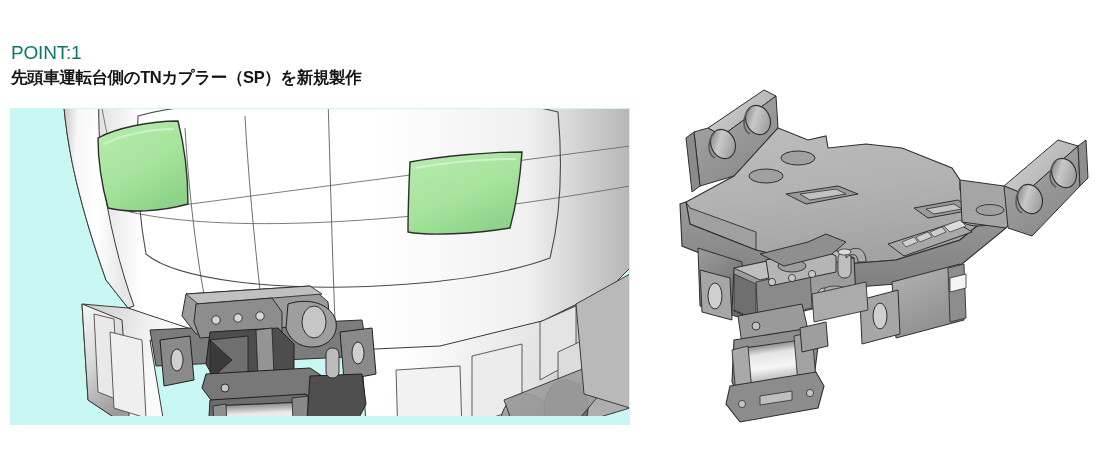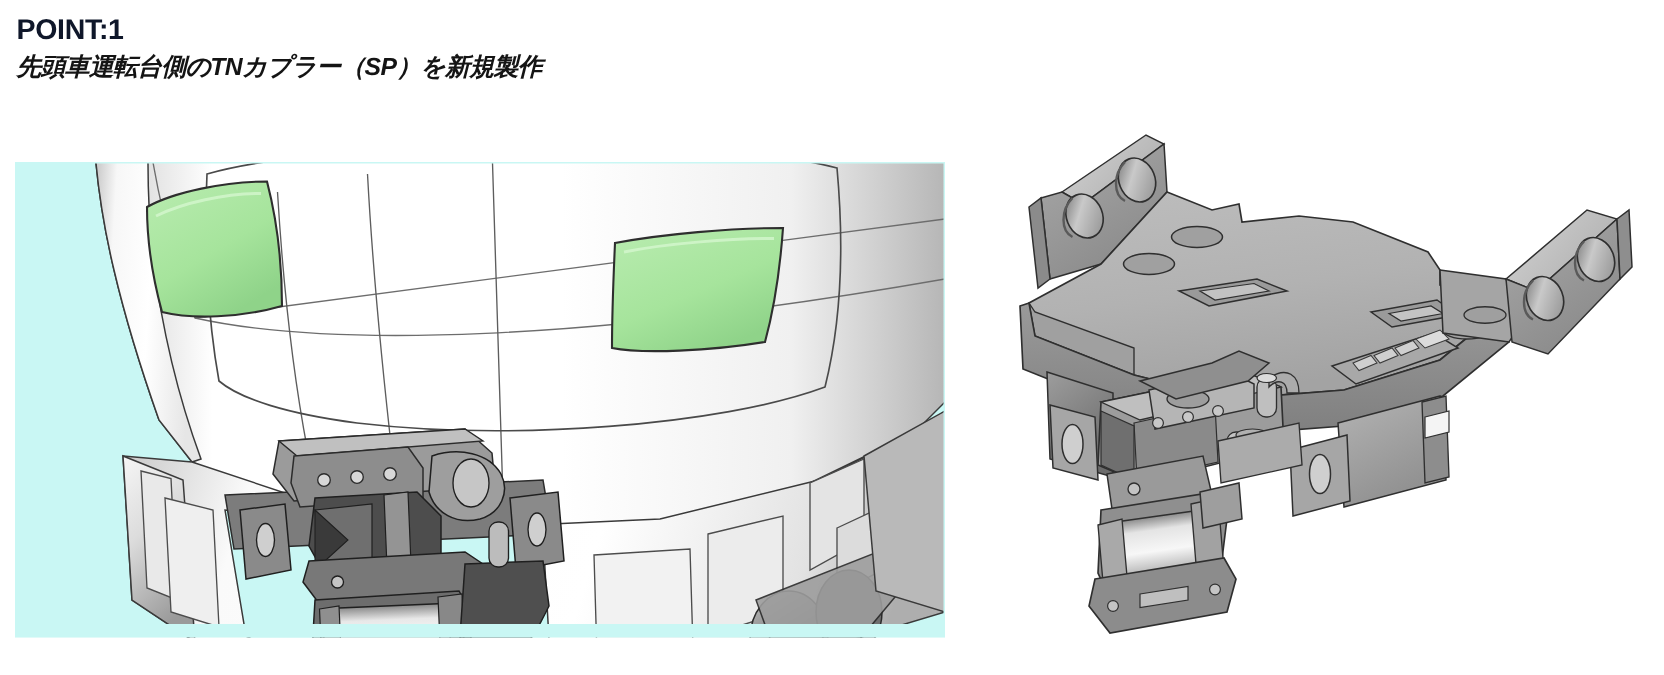--- a/index.html
+++ b/index.html
@@ -17,34 +17,34 @@
 
   
   #header-block {
     position: absolute;
     left: 11px;
     top: 10px;
     width: 640px;
   }
   #point-label {
     font-size: 19px;
-    font-weight: bold;
+    font-weight: normal;
     line-height: 22px;
     letter-spacing: -0.2px;
-    color: #0f172a;
+    color: #0f766e;
     white-space: nowrap;
+    margin-top: 32px;
   }
   .desc-line {
     font-size: 16.5px;
     font-weight: bold;
     line-height: 21px;
     letter-spacing: -0.4px;
     color: #141414;
     white-space: nowrap;
-    font-style: italic;
   }
   #desc-line-1 { margin-top: 3px; }
   #desc-line-2 { margin-top: 1px; }
 
   
   #figure-area {
     position: absolute;
     left: 0;
     top: 0;
     width: 1109px;

